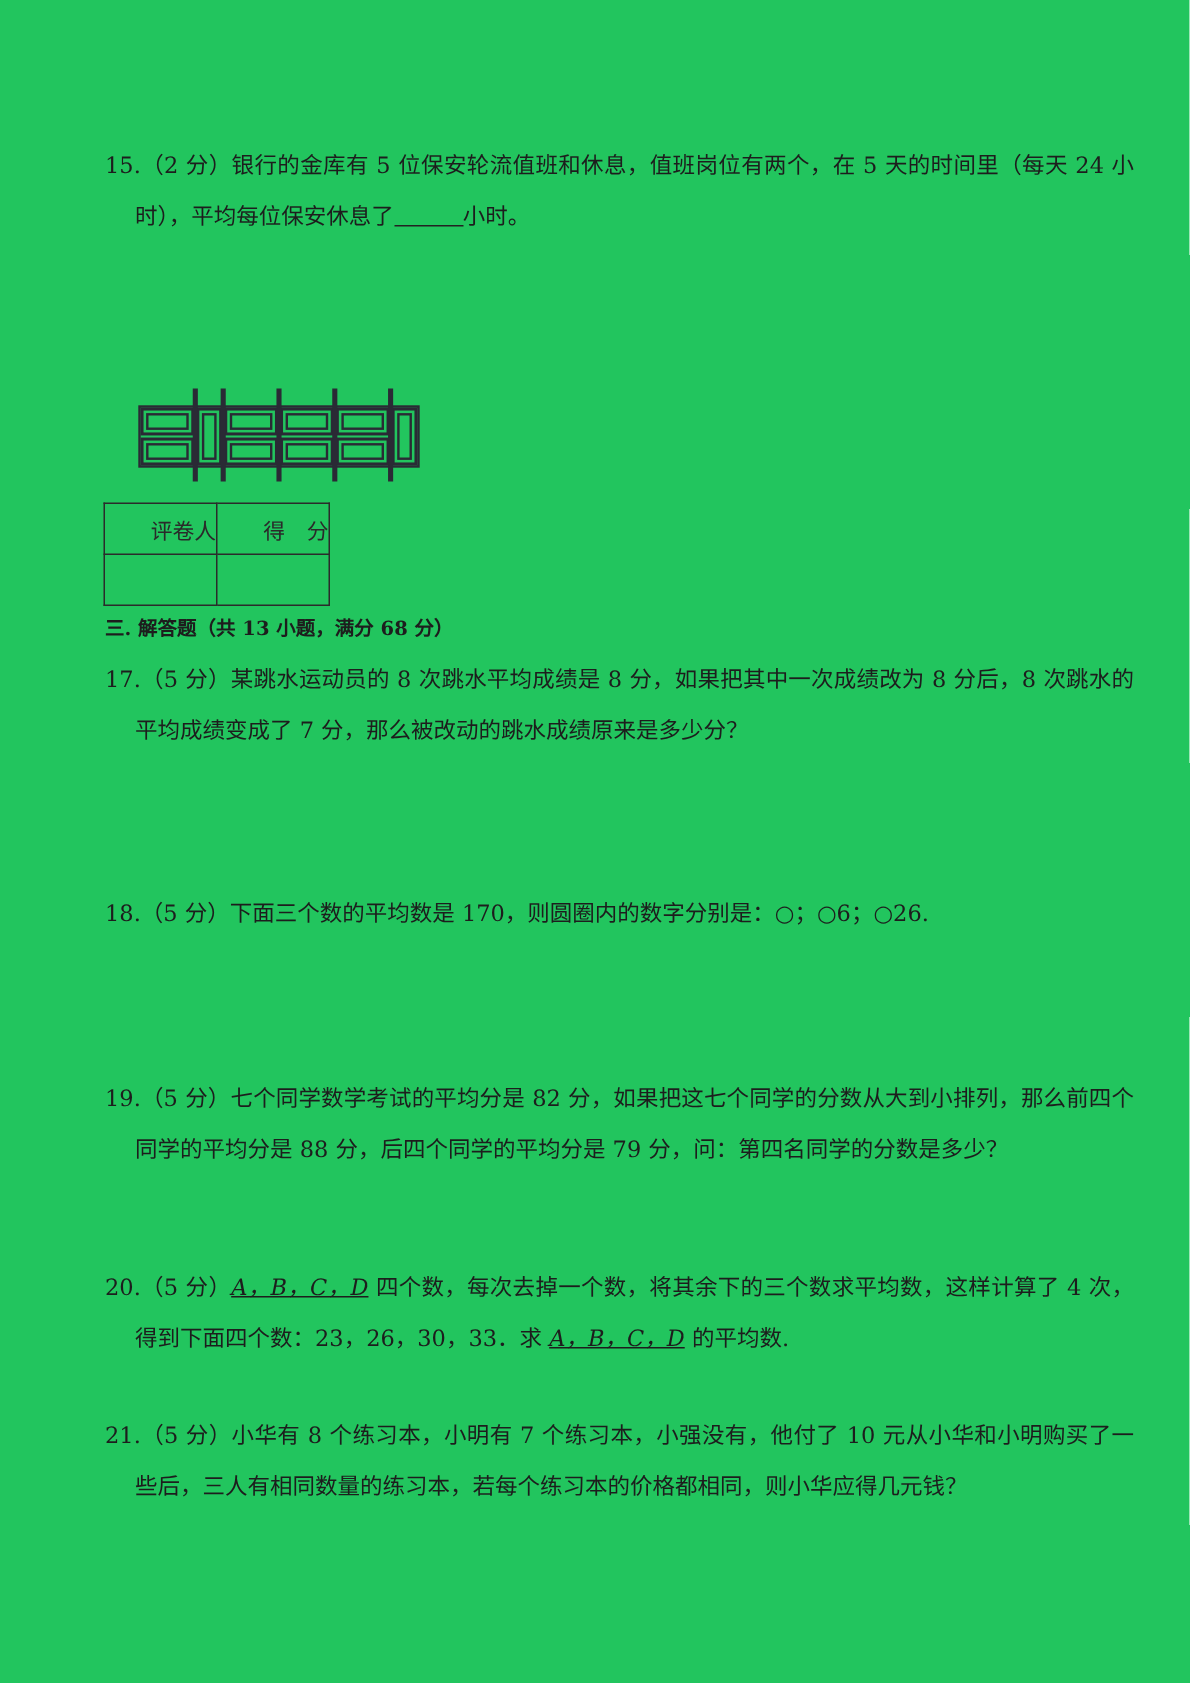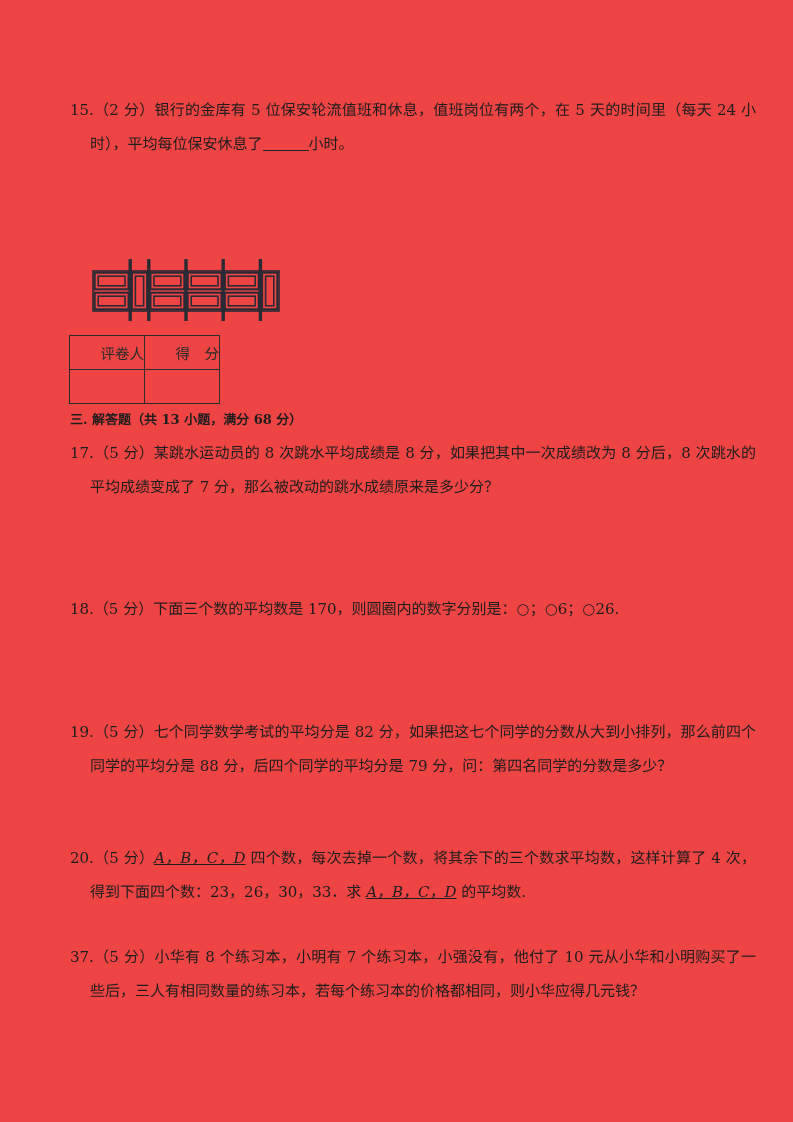--- a/index.html
+++ b/index.html
@@ -1,17 +1,17 @@
 <!DOCTYPE html>
 <html lang="zh-CN"><head>
 <meta charset="utf-8">
 <style>
   html,body{margin:0;padding:0;background:#ffffff;}
   .page{
-    position:relative;width:793px;height:1122px;background:#ef4444;
+    position:relative;width:793px;height:1122px;background:#22c55e;
     font-family:"DejaVu Serif","Liberation Serif",serif;
     color:#1d1d1d;overflow:hidden;
   }
   .q{
     position:absolute;left:70px;width:666px;margin:0;
     font-size:15px;line-height:33.5px;text-align:justify;
     padding-left:20px;text-indent:-20px;
   }
   .sec{
     position:absolute;left:70px;margin:0;
@@ -83,15 +83,15 @@
   <p class="sec" style="top:403px">三. 解答题（共 13 小题，满分 68 分）</p>
 
   <p class="q" style="top:437px"><span>17.（5 分）</span><span>某跳水运动员的 8 次跳水平均成绩是 8 分，如果把其中一次成绩改为 8 分后，8 次跳水的平均成绩变成了 7 分，那么被改动的跳水成绩原来是多少分？</span></p>
 
   <p class="q" style="top:593px"><span>18.（5 分）</span><span>下面三个数的平均数是 170，则圆圈内的数字分别是：○；○6；○26.</span></p>
 
   <p class="q" style="top:716px"><span>19.（5 分）</span><span>七个同学数学考试的平均分是 82 分，如果把这七个同学的分数从大到小排列，那么前四个同学的平均分是 88 分，后四个同学的平均分是 79 分，问：第四名同学的分数是多少？</span></p>
 
   <p class="q" style="top:842px"><span>20.（5 分）</span><span class="var">A，B，C，D</span><span> 四个数，每次去掉一个数，将其余下的三个数求平均数，这样计算了 4 次，得到下面四个数：23，26，30，33．求 </span><span class="var">A，B，C，D</span><span> 的平均数.</span></p>
 
-  <p class="q" style="top:941px"><span>37.（5 分）</span><span>小华有 8 个练习本，小明有 7 个练习本，小强没有，他付了 10 元从小华和小明购买了一些后，三人有相同数量的练习本，若每个练习本的价格都相同，则小华应得几元钱？</span></p>
+  <p class="q" style="top:941px"><span>21.（5 分）</span><span>小华有 8 个练习本，小明有 7 个练习本，小强没有，他付了 10 元从小华和小明购买了一些后，三人有相同数量的练习本，若每个练习本的价格都相同，则小华应得几元钱？</span></p>
 
 </div>
 
 </body></html>

